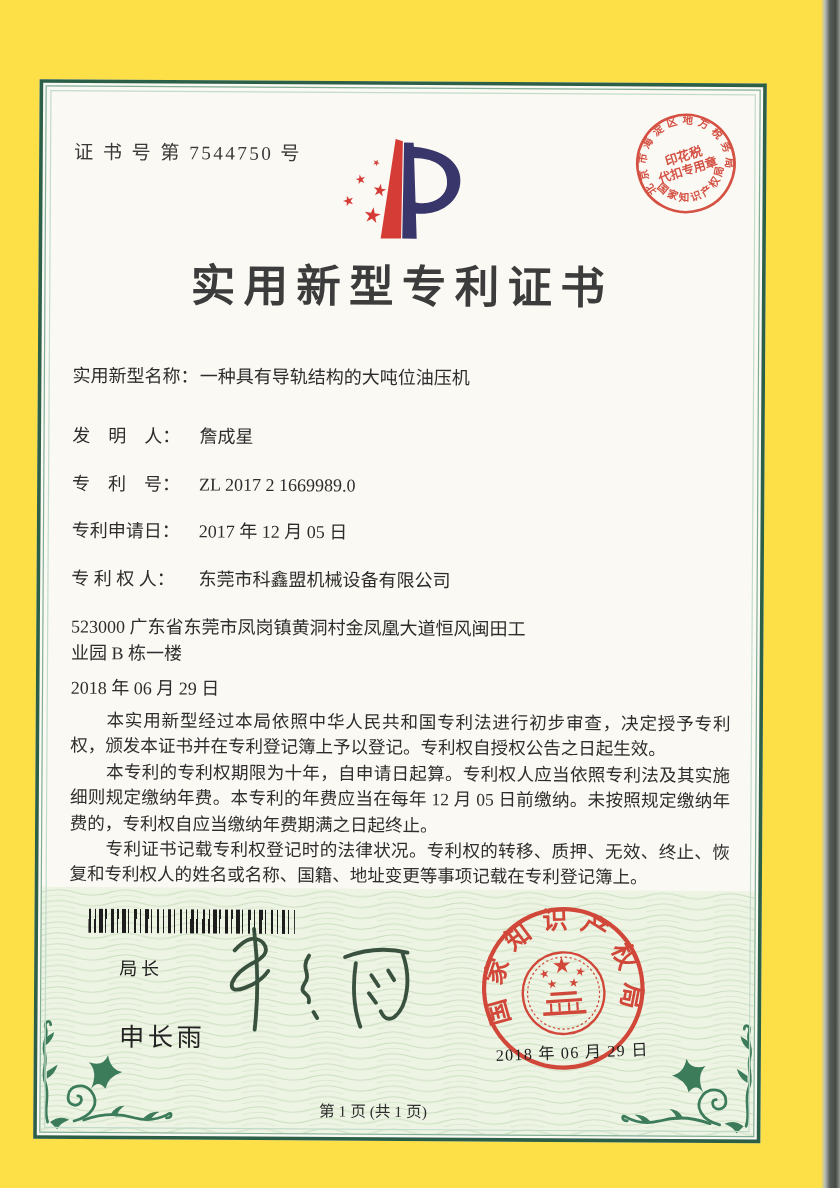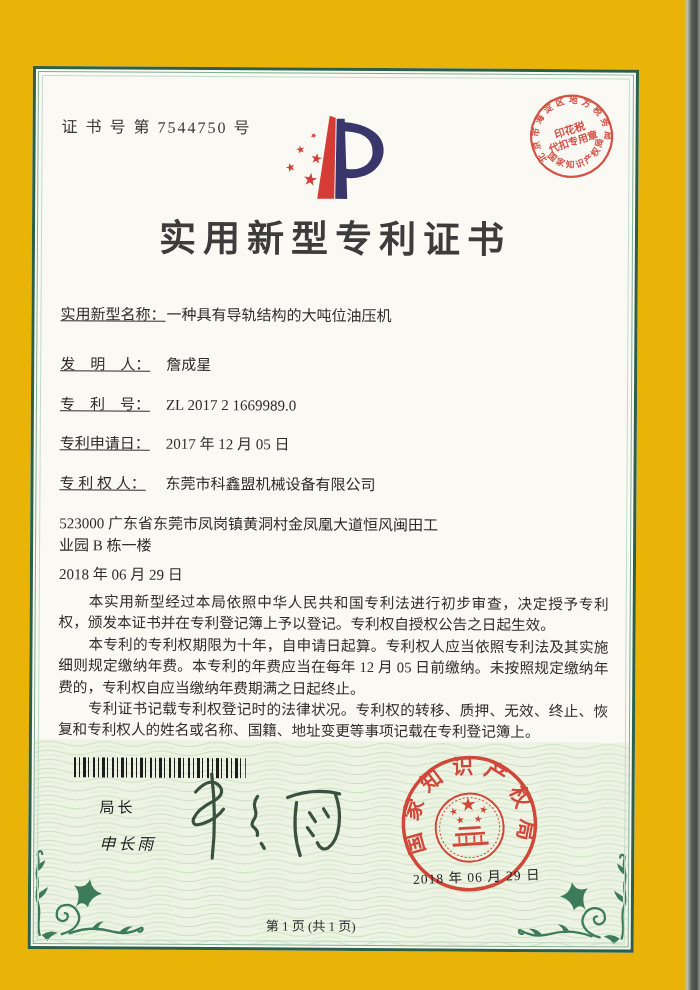--- a/index.html
+++ b/index.html
@@ -1,32 +1,32 @@
 <!DOCTYPE html>
 <html lang="zh-CN"><head>
 <meta charset="utf-8">
 <style>
   html,body{margin:0;padding:0;}
   body{width:700px;height:990px;background:#e9e9e5;font-family:"Liberation Serif","DejaVu Serif",serif;}
-  .page{position:relative;width:700px;height:990px;background:#eab308;overflow:hidden;}
+  .page{position:relative;width:700px;height:990px;background:#fde047;overflow:hidden;}
   .scan-edge{position:absolute;right:0;top:0;width:16px;height:990px;
     background:linear-gradient(90deg,rgba(0,0,0,0) 0%,#b9beb8 22%,#575d56 48%,#454b44 78%,#949a93 100%);}
   .tilt{position:absolute;inset:0;transform:rotate(0.35deg);transform-origin:40px 70px;}
   .frame{position:absolute;left:33px;top:66px;width:600px;height:877px;border:3px solid #2c5f47;background:#fbf9f3;}
   .frame-line1{position:absolute;inset:2px;border:1px solid #7fae93;pointer-events:none;z-index:6;}
   .frame-line2{position:absolute;inset:6px;border:1px solid #c2dbcb;pointer-events:none;z-index:6;}
 
   .cert-no{position:absolute;left:26px;top:44px;font-size:16px;letter-spacing:2px;color:#3a3a3a;}
   .logo{position:absolute;left:237px;top:38px;}
   .tax-stamp{position:absolute;left:490px;top:18px;transform:rotate(-18deg);opacity:.88;}
   .title{position:absolute;left:0;right:0;top:138px;text-align:center;font-size:37px;font-weight:700;
     letter-spacing:7px;color:#3c3c3c;}
 
   .row{position:absolute;left:26px;right:18px;display:flex;font-size:15px;color:#2d2d2d;line-height:22px;}
-  .row .lab{flex:0 0 106px;text-decoration:underline;}
+  .row .lab{flex:0 0 106px;}
   .row .val{flex:1;}
   .val-addr{max-width:382px;}
   .r-name{top:234px}.r-inv{top:284px}.r-no{top:324px}.r-fil{top:363px}.r-own{top:403px}.r-addr{top:443px}.r-grant{top:494px}
   .pair-left{display:flex;flex:0 0 314px;}
   .pair-left .lab{flex:0 0 106px;}
   .pair-right{display:flex;flex:1;}
   .pair-right .lab{flex:0 0 102px;letter-spacing:1px;}
 
   .body-text{position:absolute;left:26px;right:24px;top:522px;font-size:14.6px;line-height:21.4px;
     text-align:justify;color:#2e2e2e;}
@@ -34,21 +34,21 @@
 
   .band{position:absolute;left:3px;top:670px;width:594px;height:204px;background:#eef4e4;z-index:1;}
   .band svg{display:block;}
   .ornament{position:absolute;z-index:2;}
   .orn-left{left:1px;top:768px;}
   .orn-right{left:484px;top:768px;transform:scaleX(-1);}
 
   .barcode{position:absolute;left:42px;top:688px;width:172px;height:20px;z-index:3;
     background:repeating-linear-gradient(90deg,#1d1d1d 0 2px,rgba(0,0,0,0) 2px 5px,#1d1d1d 5px 6px,rgba(0,0,0,0) 6px 9px,#1d1d1d 9px 12px,rgba(0,0,0,0) 12px 14px,#1d1d1d 14px 15px,rgba(0,0,0,0) 15px 19px);}
   .signer{position:absolute;left:68px;top:726px;z-index:3;font-size:15px;color:#222;letter-spacing:3px;}
-  .signer .signer-name{margin-top:14px;font-size:16px;font-style:italic;}
+  .signer .signer-name{margin-top:30px;font-size:21px;}
   .signature{position:absolute;left:146px;top:698px;z-index:3;}
   .seal{position:absolute;left:368px;top:682px;z-index:3;transform:rotate(-4deg);opacity:.92;}
   .seal-date{position:absolute;left:382px;top:794px;z-index:4;font-size:13.5px;letter-spacing:1px;color:#1e1e1e;
     transform:rotate(-2.5deg);white-space:nowrap;}
   .page-footer{position:absolute;left:180px;top:845px;width:200px;text-align:center;z-index:3;
     font-size:13px;color:#2e2e2e;}
   .red{fill:#cf3a2c;}
   .red-s{stroke:#cf3a2c;fill:none;}
 </style>
 </head>

